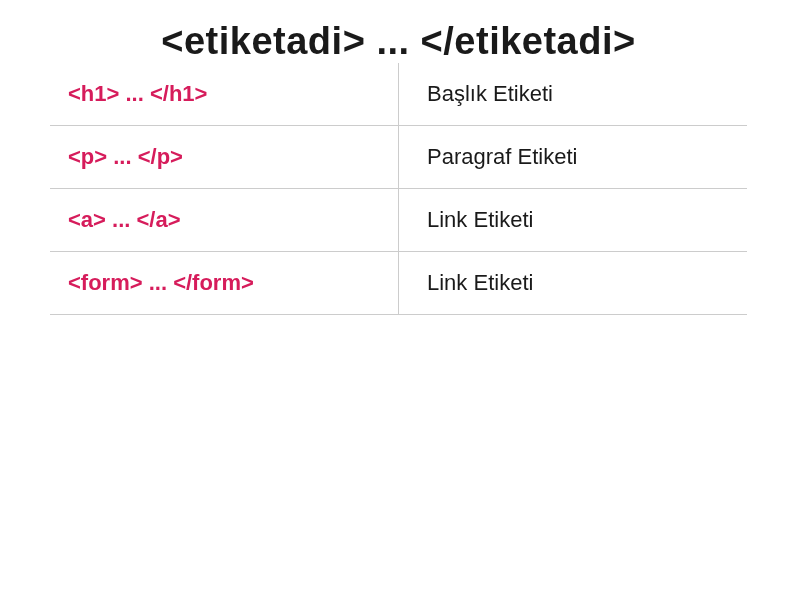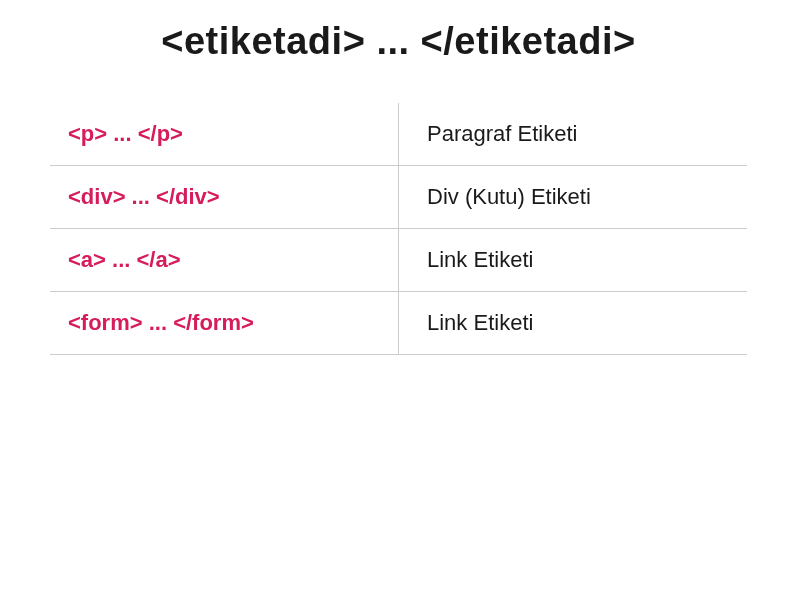--- a/index.html
+++ b/index.html
@@ -12,21 +12,20 @@
       background: #fff;
       width: 797px;
       height: 616px;
       padding: 20px 50px;
     }
     .heading {
       text-align: center;
       font-size: 38px;
       font-weight: bold;
       color: #1a1a1a;
-      margin-bottom: 40px;
       letter-spacing: 0.5px;
     }
     .table {
       width: 100%;
       border-collapse: collapse;
     }
     .table tr {
       border-bottom: 1px solid #ccc;
     }
     .table td {
@@ -49,26 +48,26 @@
     }
   </style>
 </head>
 <body>
 
 <h1 class="heading">&lt;etiketadi&gt;  ... &lt;/etiketadi&gt;</h1>
 
 <table class="table">
   <tbody>
     <tr>
+      <td>&lt;h1&gt; ... &lt;/h1&gt;</td>
+      <td>Başlık Etiketi</td>
+    </tr>
+    <tr>
       <td>&lt;p&gt; ... &lt;/p&gt;</td>
       <td>Paragraf Etiketi</td>
-    </tr>
-    <tr>
-      <td>&lt;div&gt; ... &lt;/div&gt;</td>
-      <td>Div (Kutu) Etiketi</td>
     </tr>
     <tr>
       <td>&lt;a&gt; ... &lt;/a&gt;</td>
       <td>Link Etiketi</td>
     </tr>
     <tr>
       <td>&lt;form&gt; ... &lt;/form&gt;</td>
       <td>Link Etiketi</td>
     </tr>
   </tbody>

